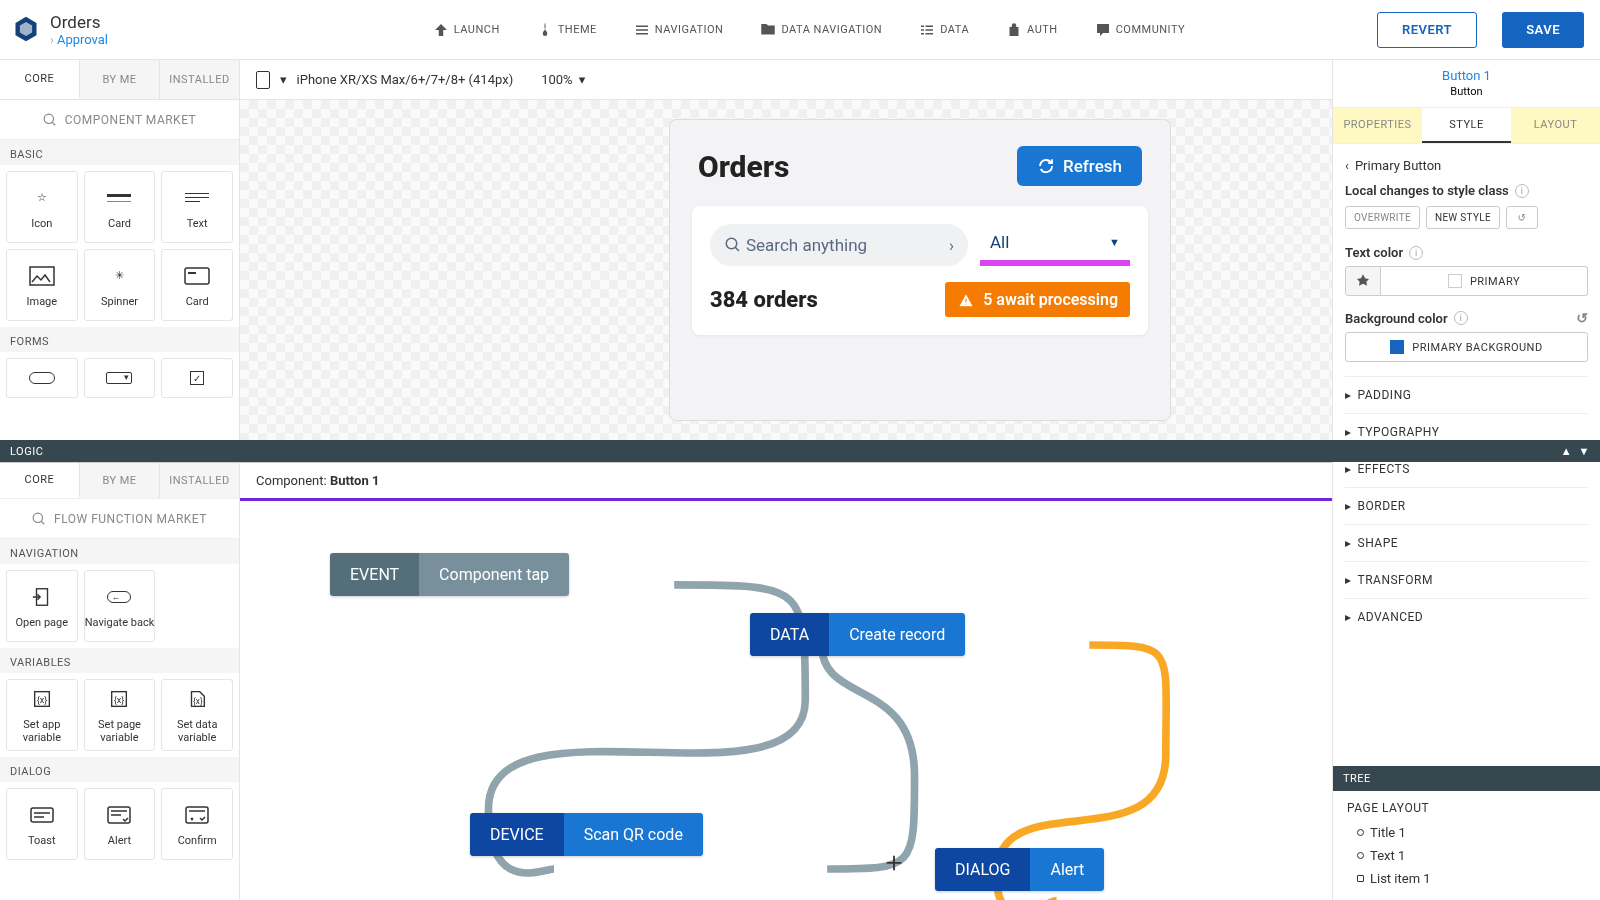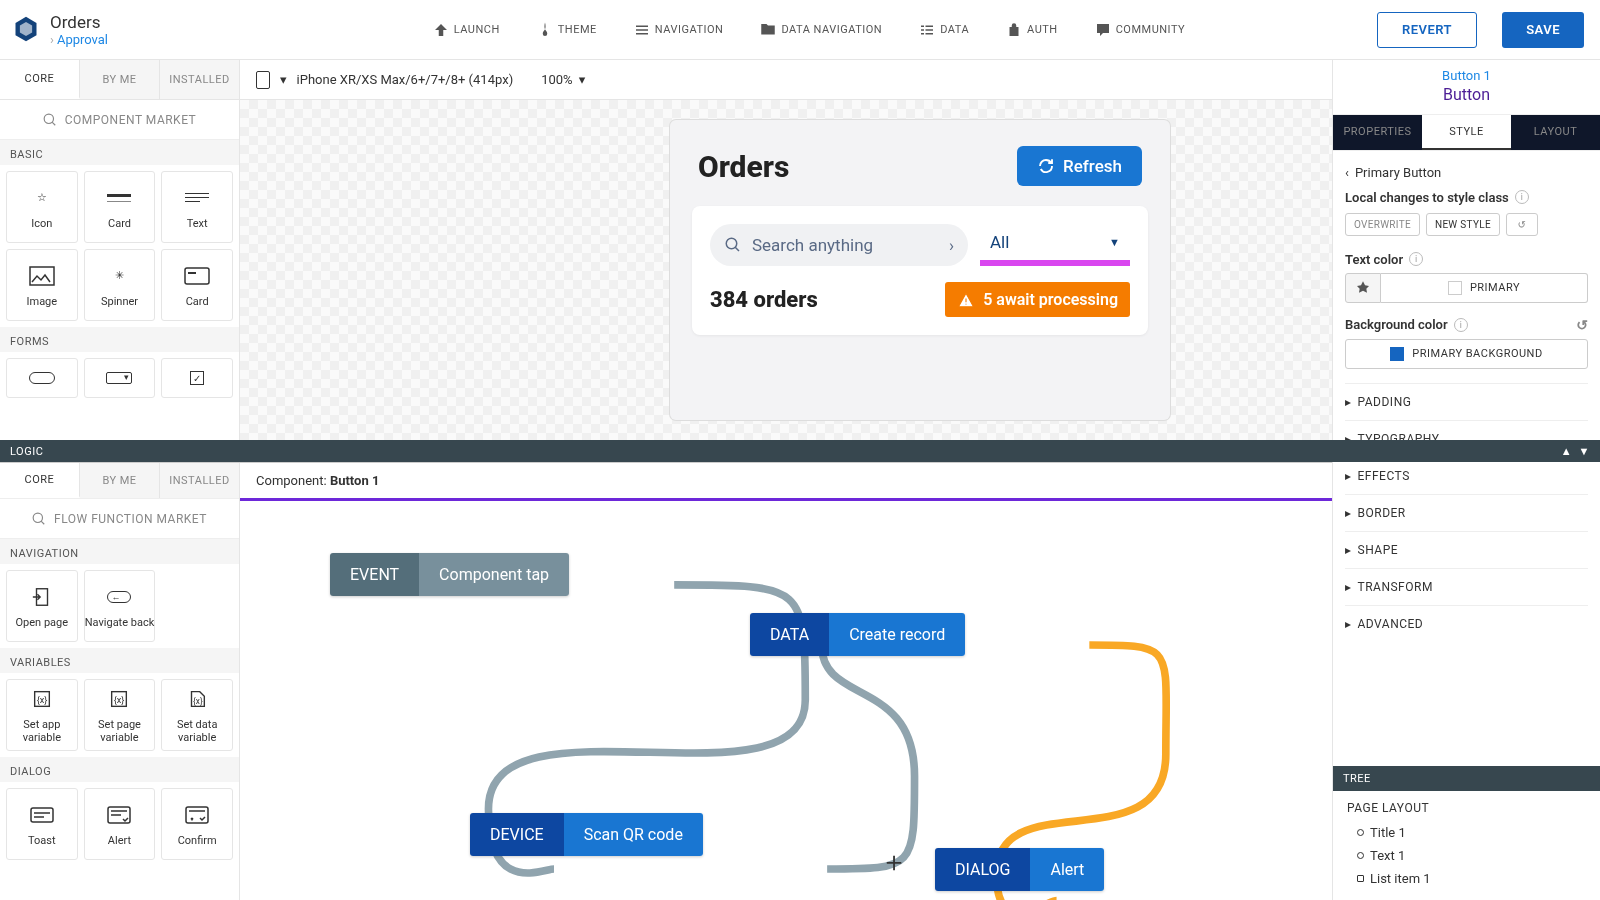--- a/index.html
+++ b/index.html
@@ -42,34 +42,34 @@
 .comp-card .ic{height:26px;display:flex;align-items:center;justify-content:center;color:#333}
 .comp-card.cut{height:40px}
 
 .canvas{flex:1;display:flex;justify-content:center;padding:20px;overflow:hidden;background:repeating-conic-gradient(#f0f0f0 0 25%,#fafafa 0 50%) 0 0/18px 18px}
 .device-frame{width:500px;background:#f3f3f5;border-radius:6px;box-shadow:0 0 0 1px #ddd;overflow:hidden;padding:0 0 20px}
 .screen-hdr{display:flex;align-items:center;justify-content:space-between;padding:26px 28px 20px}
 .screen-hdr h1{font-size:30px;font-weight:800;color:#222}
 .refresh-btn{background:#1976d2;color:#fff;border:none;border-radius:6px;padding:10px 20px;font-size:17px;font-weight:500;display:flex;align-items:center;gap:8px;cursor:pointer}
 .card{background:#fff;margin:0 22px;border-radius:8px;padding:18px;box-shadow:0 1px 3px rgba(0,0,0,.06)}
 .card-row1{display:flex;gap:12px;margin-bottom:16px}
-.search-pill{flex:1;display:flex;align-items:center;gap:10px;background:#f0f1f3;border-radius:22px;padding:10px 14px;color:#5a6a85;font-size:17px}
+.search-pill{flex:1;display:flex;align-items:center;gap:4px;background:#f0f1f3;border-radius:22px;padding:10px 14px;color:#5a6a85;font-size:17px}
 .select-all{width:150px;border-bottom:6px solid #d946ef;display:flex;align-items:center;justify-content:space-between;padding:8px 10px;font-size:17px;color:#13427a}
 .card-row2{display:flex;align-items:center;justify-content:space-between}
 .orders-count{font-size:22px;font-weight:800;color:#222}
 .await-badge{background:#f57c00;color:#fff;border-radius:3px;padding:8px 12px;font-size:16px;font-weight:600;display:flex;align-items:center;gap:8px}
 
 .rightpanel{width:268px;border-left:1px solid #e5e5e5;display:flex;flex-direction:column;max-height:840px;position:absolute;right:0;top:60px;bottom:0;background:#fff}
 .rp-header{text-align:center;padding:8px 0;border-bottom:1px solid #eee;line-height:1.3}
 .rp-header .name{color:#1e88e5;font-size:13px}
-.rp-header .type{color:#4c1d95;font-size:16px}
+.rp-header .type{color:#000000;font-size:11px}
 .rp-tabs{display:flex;border-bottom:1px solid #eee}
 .rp-tabs .t{flex:1;text-align:center;padding:10px 0;font-size:11px;letter-spacing:.5px;color:#888;cursor:pointer}
 .rp-tabs .t.active{color:#333;background:#fff;border-bottom:2px solid #333}
-.rp-tabs .t.inactive{background:#0f172a}
+.rp-tabs .t.inactive{background:#fef9c3}
 .rp-body{flex:1;overflow:auto;padding:10px 12px}
 .back-link{display:flex;align-items:center;gap:6px;font-size:13px;color:#333;padding:4px 0 10px}
 .local-changes{font-size:13px;font-weight:600;margin-bottom:8px;display:flex;align-items:center;gap:6px}
 .mini-btns{display:flex;gap:6px;margin-bottom:16px}
 .mini-btn{border:1px solid #ccc;background:#fff;padding:5px 8px;font-size:10px;letter-spacing:.3px;border-radius:3px;cursor:pointer;color:#888}
 .mini-btn.active{color:#333}
 .mini-btn.icon{width:32px;display:flex;align-items:center;justify-content:center}
 .prop-label{font-size:13px;font-weight:600;margin:8px 0 6px;display:flex;align-items:center;gap:6px}
 .color-row{display:flex;gap:0;margin-bottom:14px}
 .color-picker-btn{width:36px;height:30px;border:1px solid #ccc;border-radius:3px 0 0 3px;display:flex;align-items:center;justify-content:center;background:#f5f5f5}

